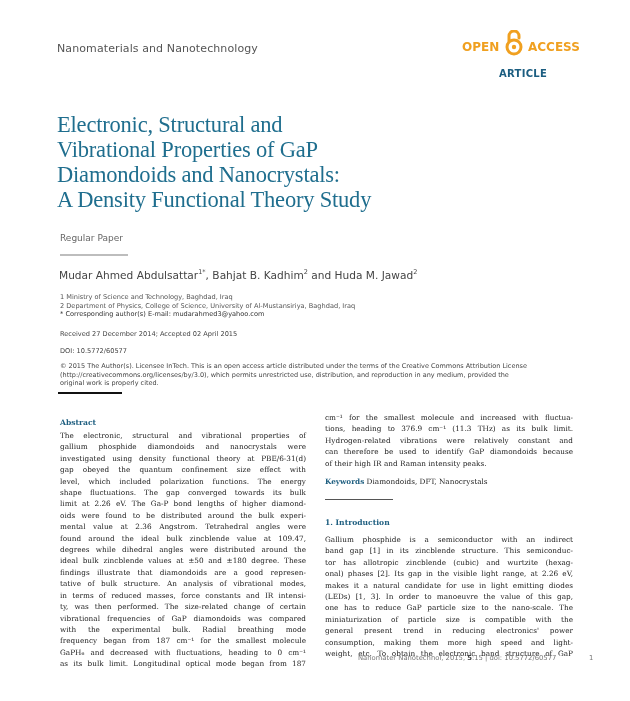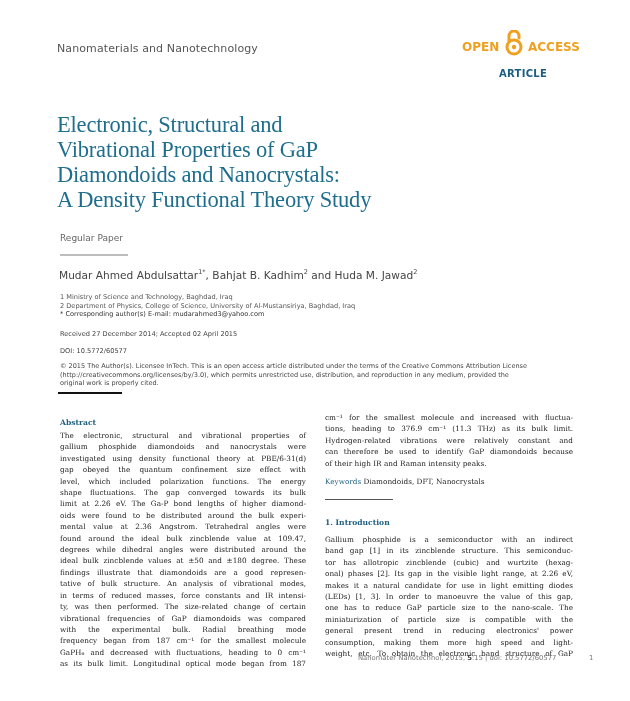--- a/index.html
+++ b/index.html
@@ -23,21 +23,21 @@
   .received { left: 60px; top: 330px; font-size: 6.6px; color: #444; }
   .doi { left: 60px; top: 347px; font-size: 6.6px; color: #444; }
   .license { left: 60px; top: 362px; width: 520px; font-size: 6.5px; line-height: 8.6px; color: #444; }
   .blackrule { left: 58px; top: 392px; width: 64px; height: 2px; background: #111; }
   .col { font-family: "DejaVu Serif", serif; font-size: 7.3px; line-height: 11.4px; color: #222; text-align: justify; }
   .colL { left: 60px; top: 430px; width: 246px; }
   .colR { left: 325px; top: 412px; width: 248px; }
   .heading { font-family: "DejaVu Serif", serif; font-weight: bold; font-size: 7.6px; color: #1f5f80; }
   .abs-heading { left: 60px; top: 418px; }
   .kw { left: 325px; top: 477px; font-family: "DejaVu Serif", serif; font-size: 7.3px; color: #222; }
-  .kw .kw-label { font-weight: normal; color: #1f5f80; }
+  .kw .kw-label { font-weight: bold; color: #1f5f80; }
   .rightrule { left: 325px; top: 499px; width: 68px; height: 1px; background: #555; }
   .intro-heading { left: 325px; top: 518px; }
   .intro { left: 325px; top: 534px; width: 248px; }
   .footer { left: 358px; top: 654px; font-size: 6.8px; color: #777; white-space: nowrap; }
   .footer .vol { font-weight: bold; color: #444; }
   .pagenum { left: 589px; top: 654px; font-size: 6.8px; color: #777; }
   .line { display: block; white-space: nowrap; text-align: justify; text-align-last: justify; }
   .line.last { text-align-last: left; }
 </style>
 </head>

